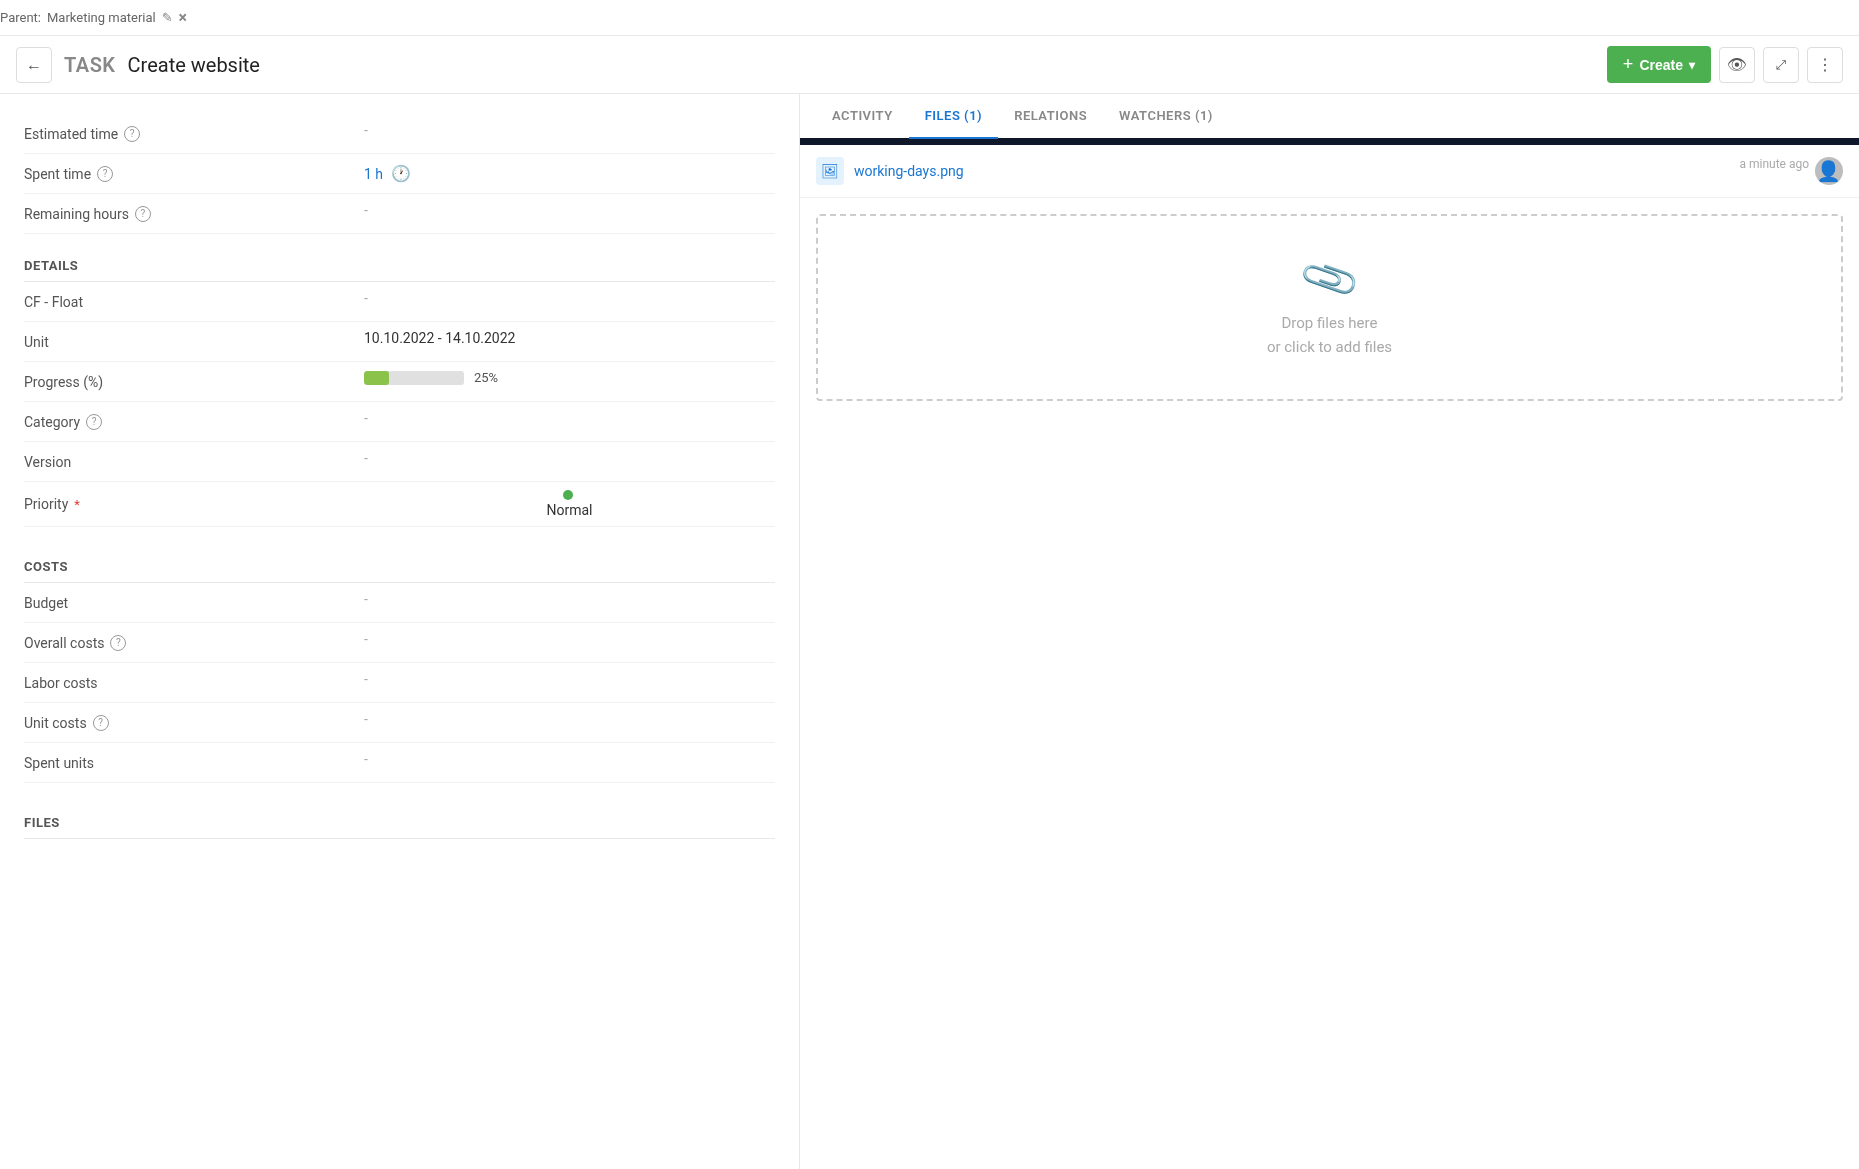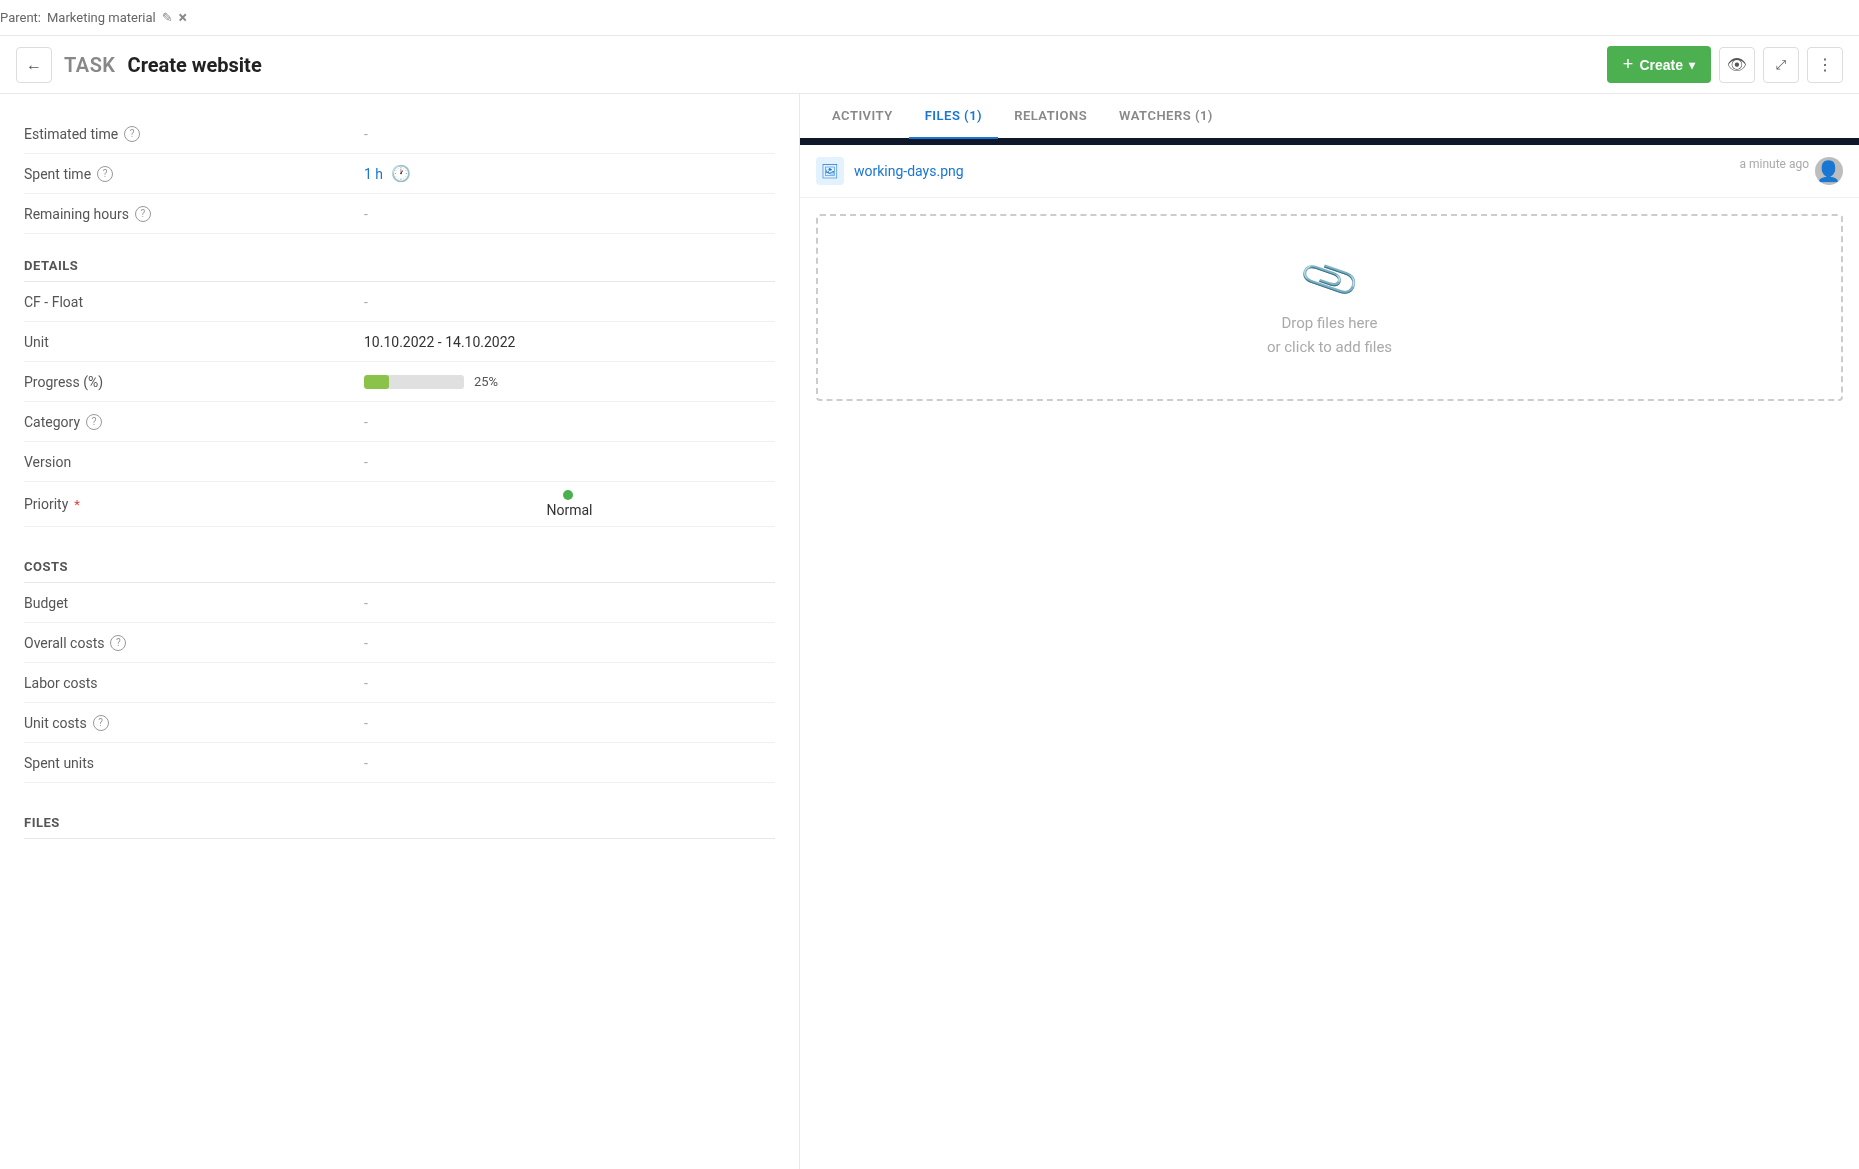--- a/index.html
+++ b/index.html
@@ -17,41 +17,41 @@
     .header-row {
       display: flex; align-items: center; justify-content: space-between;
       padding: 10px 16px; border-bottom: 1px solid #e8e8e8;
     }
     .header-left { display: flex; align-items: center; gap: 12px; }
     .back-btn {
       border: 1px solid #ddd; background: #fff; border-radius: 4px;
       width: 36px; height: 36px; cursor: pointer; display: flex; align-items: center; justify-content: center; font-size: 16px; color: #555;
     }
     .task-label { color: #888; font-size: 20px; font-weight: 600; letter-spacing: 0.5px; }
-    .task-title { font-size: 20px; font-weight: 700; color: #222; }
+    .task-title { font-size: 20px; font-weight: 400; color: #222; }
     .header-right { display: flex; align-items: center; gap: 8px; }
     .create-btn {
       background: #4caf50; color: #fff; border: none; border-radius: 4px;
       padding: 8px 16px; cursor: pointer; font-size: 14px; font-weight: 600;
       display: flex; align-items: center; gap: 6px;
     }
     .create-btn .plus { font-size: 18px; font-weight: 300; }
     .create-btn .chevron { font-size: 12px; }
     .icon-btn {
       border: 1px solid #ddd; background: #fff; border-radius: 4px;
       width: 36px; height: 36px; cursor: pointer; display: flex; align-items: center; justify-content: center; color: #555; font-size: 16px;
     }
 
     
     .main-layout { display: flex; height: calc(1169px - 88px); }
 
     
     .left-panel { flex: 0 0 800px; overflow-y: auto; padding: 20px 24px; border-right: 1px solid #e8e8e8; }
 
-    .field-row { display: flex; align-items: center; padding: 8px 0; border-bottom: 1px solid #f0f0f0; min-height: 40px; }
+    .field-row { display: flex; padding: 8px 0; border-bottom: 1px solid #f0f0f0; min-height: 40px; }
     .field-row:last-child { border-bottom: none; }
     .field-label { flex: 0 0 340px; color: #555; font-size: 14px; display: flex; align-items: center; gap: 6px; }
     .field-value { flex: 1; color: #333; font-size: 14px; }
     .field-value.muted { color: #aaa; }
 
     .help-icon {
       width: 16px; height: 16px; border-radius: 50%; border: 1px solid #999;
       display: inline-flex; align-items: center; justify-content: center;
       font-size: 10px; color: #999; cursor: pointer; flex-shrink: 0;
     }

